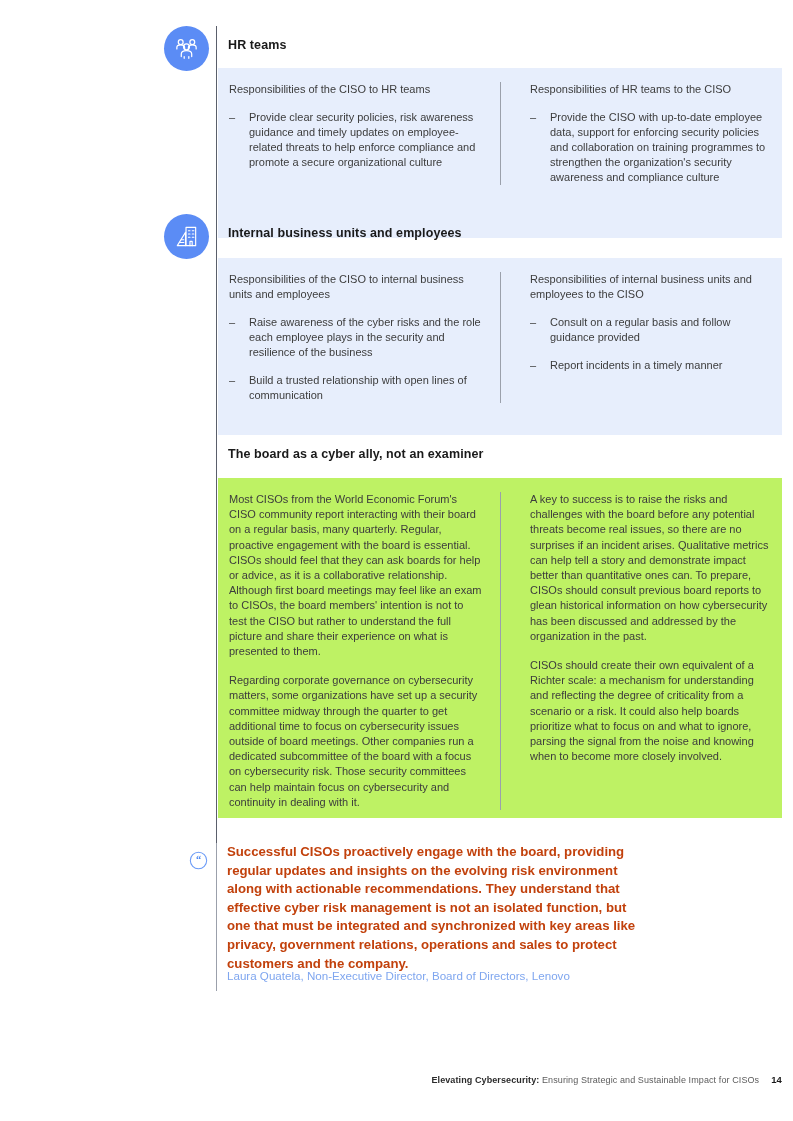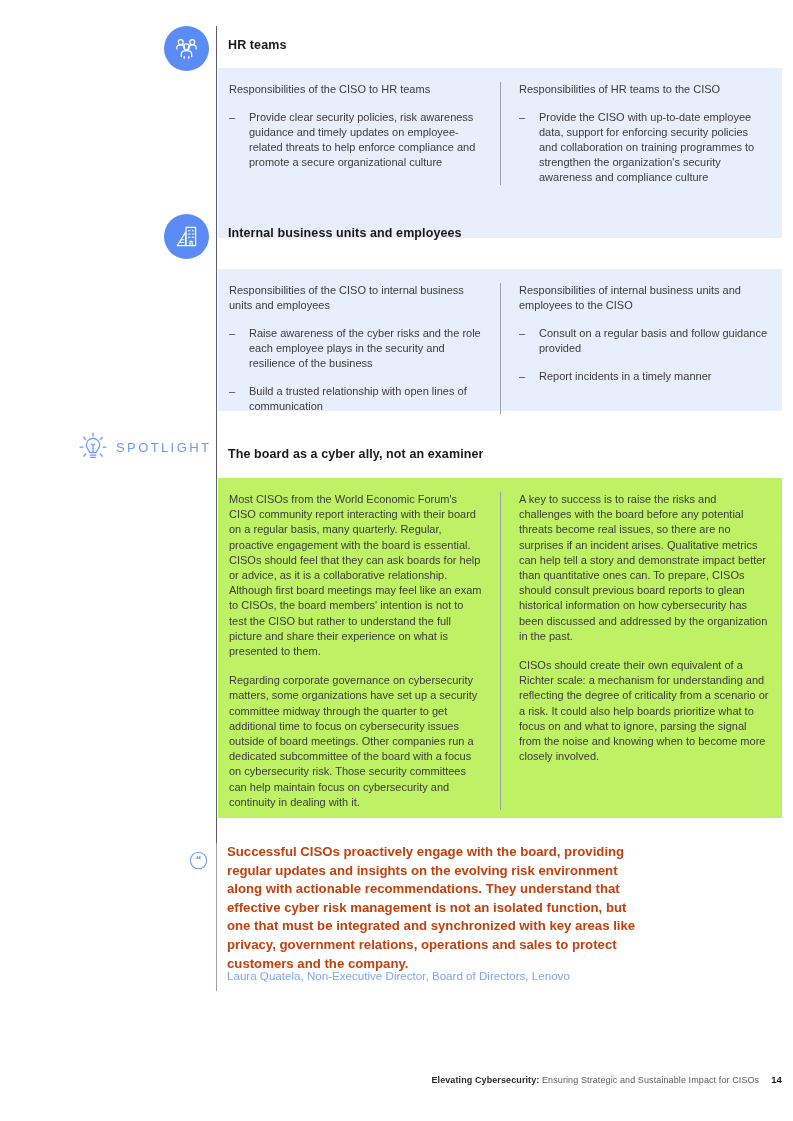--- a/index.html
+++ b/index.html
@@ -72,21 +72,21 @@
 
   .cols {
     position: relative;
     display: flex;
   }
   .col {
     box-sizing: border-box;
     width: 50%;
     padding: 0 18px 0 11px;
   }
-  .col.right { padding-left: 19px; padding-right: 13px; }
+  .col.right { padding-left: 30px; padding-right: 13px; }
   .col-divider {
     position: absolute;
     left: 282px;
     top: 0;
     bottom: 0;
     width: 1px;
     background: #9ba0ab;
   }
 
   .col-head {
@@ -263,21 +263,21 @@
         <rect x="13.5" y="4.5" width="10" height="19"></rect>
         <path d="M16 8h1.6M20 8h1.6M16 11.4h1.6M20 11.4h1.6M16 14.8h1.6M20 14.8h1.6"></path>
         <path d="M17.6 23.5v-4.4h2.3v4.4"></path>
         <path d="M4.5 23.5L13 9.6v13.9z"></path>
         <path d="M7.2 20.2h4M8.6 17.4h2.6"></path>
       </svg>
     </div>
 
     <div class="sec-title">Internal business units and employees</div>
 
-    <div class="panel" style="top:55px; height:142px;">
+    <div class="panel" style="top:44px; height:177px;">
       <div class="cols">
         <div class="col-divider"></div>
 
         <div class="col">
           <div class="col-head">Responsibilities of the CISO to internal business units and employees</div>
           <ul class="dashlist">
             <li>
               <span class="dash">–</span>
               <span>Raise awareness of the cyber risks and the role each employee plays in the security and resilience of the business</span>
             </li>
@@ -298,34 +298,20 @@
             <li>
               <span class="dash">–</span>
               <span>Report incidents in a timely manner</span>
             </li>
           </ul>
         </div>
       </div>
     </div>
   </div>
 
-  <div class="spotlight-label">
-    <span>
-      <svg width="34" height="34" viewBox="0 0 34 34" fill="none" stroke="#6b9bf7" stroke-width="1.25" stroke-linecap="round" stroke-linejoin="round">
-        <path d="M17 3.2v3.1"></path>
-        <path d="M7.6 7.3l2.1 2.2M26.4 7.3l-2.1 2.2"></path>
-        <path d="M4 17.2h2.9M30 17.2h-2.9"></path>
-        <path d="M7.6 26.2l2.1-2.2M26.4 26.2l-2.1-2.2"></path>
-        <path d="M17 8.4c-3.7 0-6.7 3-6.7 6.7 0 2.5 1.3 4 2.4 5.2.7.8 1.1 1.4 1.1 2.3h6.4c0-.9.4-1.5 1.1-2.3 1.1-1.2 2.4-2.7 2.4-5.2 0-3.7-3-6.7-6.7-6.7z"></path>
-        <path d="M14.2 25.1h5.6M14.6 27.4h4.8"></path>
-        <path d="M17 22.6v-7.4M15.4 14.1l1.6 1.2 1.6-1.2"></path>
-      </svg>
-    </span>
-    <span class="spotlight-word">SPOTLIGHT</span>
-  </div>
 
   <div class="section" style="top:433px;">
     <div class="sec-title" style="top:14px;">The board as a cyber ally, not an examiner</div>
 
     <div class="panel grey" style="top:45px; height:340px;">
       <div class="cols">
         <div class="col-divider"></div>
 
         <div class="col">
           <p class="para">Most CISOs from the World Economic Forum's CISO community report interacting with their board on a regular basis, many quarterly. Regular, proactive engagement with the board is essential. CISOs should feel that they can ask boards for help or advice, as it is a collaborative relationship. Although first board meetings may feel like an exam to CISOs, the board members' intention is not to test the CISO but rather to understand the full picture and share their experience on what is presented to them.</p>

